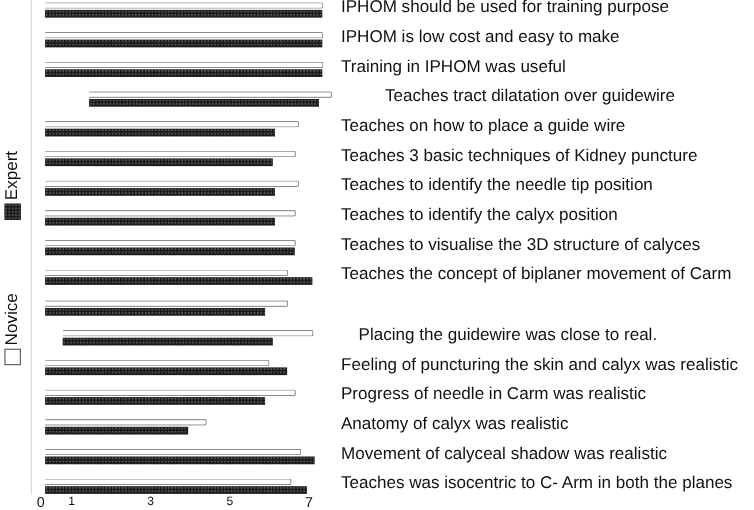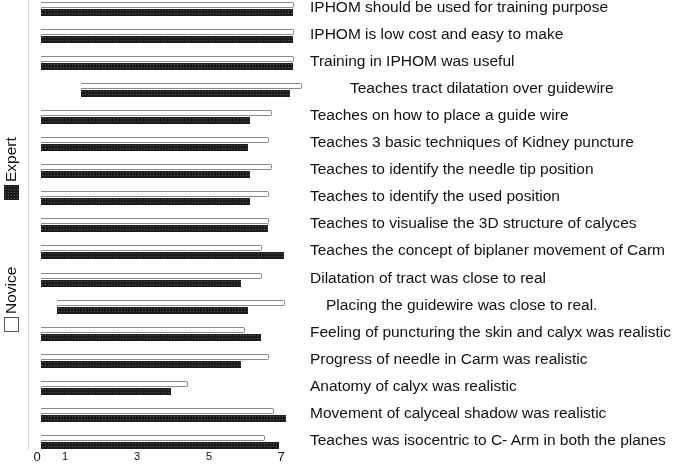--- a/index.html
+++ b/index.html
@@ -60,36 +60,35 @@
         <div class="label">Teaches 3 basic techniques of Kidney puncture</div>
       </div>
       <div class="row" style="top: 164.3px;">
         <div class="bar novice" style="width: 231.4px;"></div>
         <div class="bar expert" style="width: 208.8px;"></div>
         <div class="label">Teaches to identify the needle tip position</div>
       </div>
       <div class="row" style="top: 191.35px;">
         <div class="bar novice" style="width: 227.8px;"></div>
         <div class="bar expert" style="width: 208.8px;"></div>
-        <div class="label">Teaches to identify the used position</div>
+        <div class="label">Teaches to identify the calyx position</div>
       </div>
       <div class="row" style="top: 218.4px;">
         <div class="bar novice" style="width: 227.8px;"></div>
         <div class="bar expert" style="width: 226.8px;"></div>
         <div class="label">Teaches to visualise the 3D structure of calyces</div>
       </div>
       <div class="row" style="top: 245.45px; text-align: right;">
         <div class="bar novice" style="width: 220.6px;"></div>
         <div class="bar expert" style="width: 243px;"></div>
         <div class="label">Teaches the concept of biplaner movement  of Carm</div>
       </div>
       <div class="row" style="top: 272.5px;">
         <div class="bar novice" style="width: 220.6px;"></div>
         <div class="bar expert" style="width: 199.8px;"></div>
-        <div class="label">Dilatation of tract was close to real</div>
       </div>
       <div class="row" style="top: 299.55px; margin-left: 16px;">
         <div class="bar novice" style="width: 227.8px;"></div>
         <div class="bar expert" style="width: 190.8px;"></div>
         <div class="label">Placing the guidewire was close to real.</div>
       </div>
       <div class="row" style="top: 326.6px;">
         <div class="bar novice" style="width: 204.4px;"></div>
         <div class="bar expert" style="width: 219.6px;"></div>
         <div class="label">Feeling of puncturing the skin and calyx was realistic</div>

